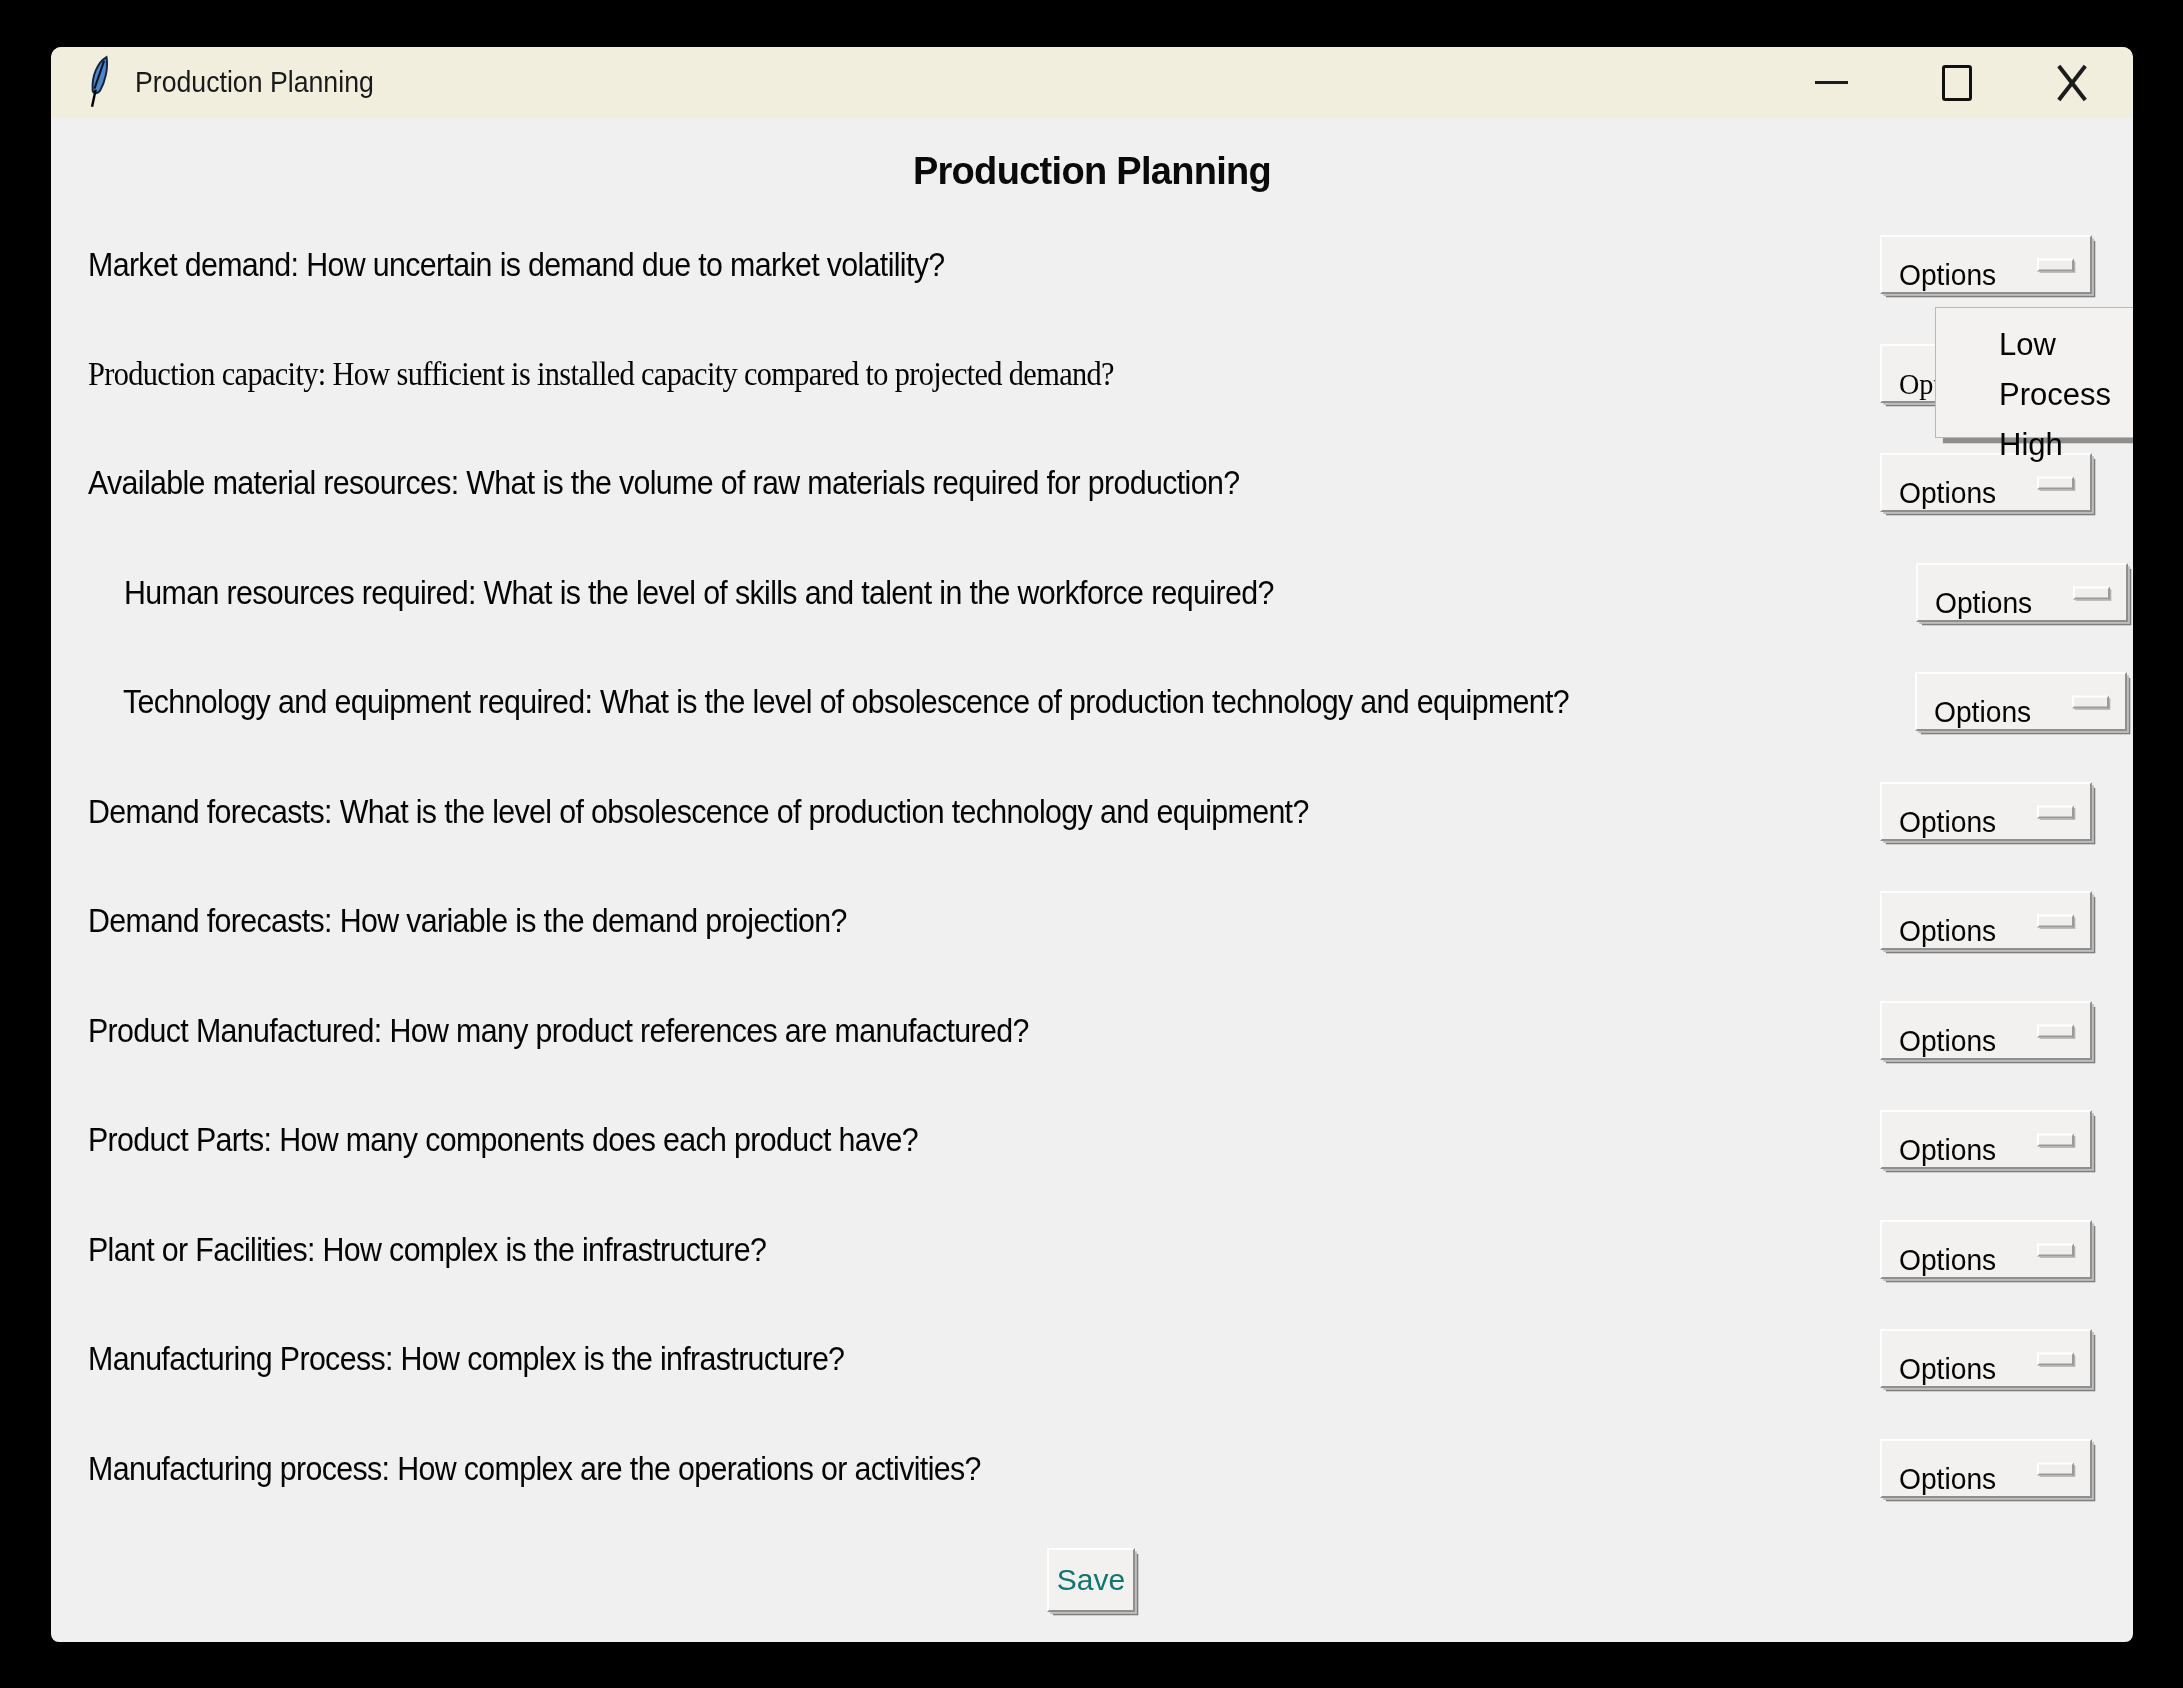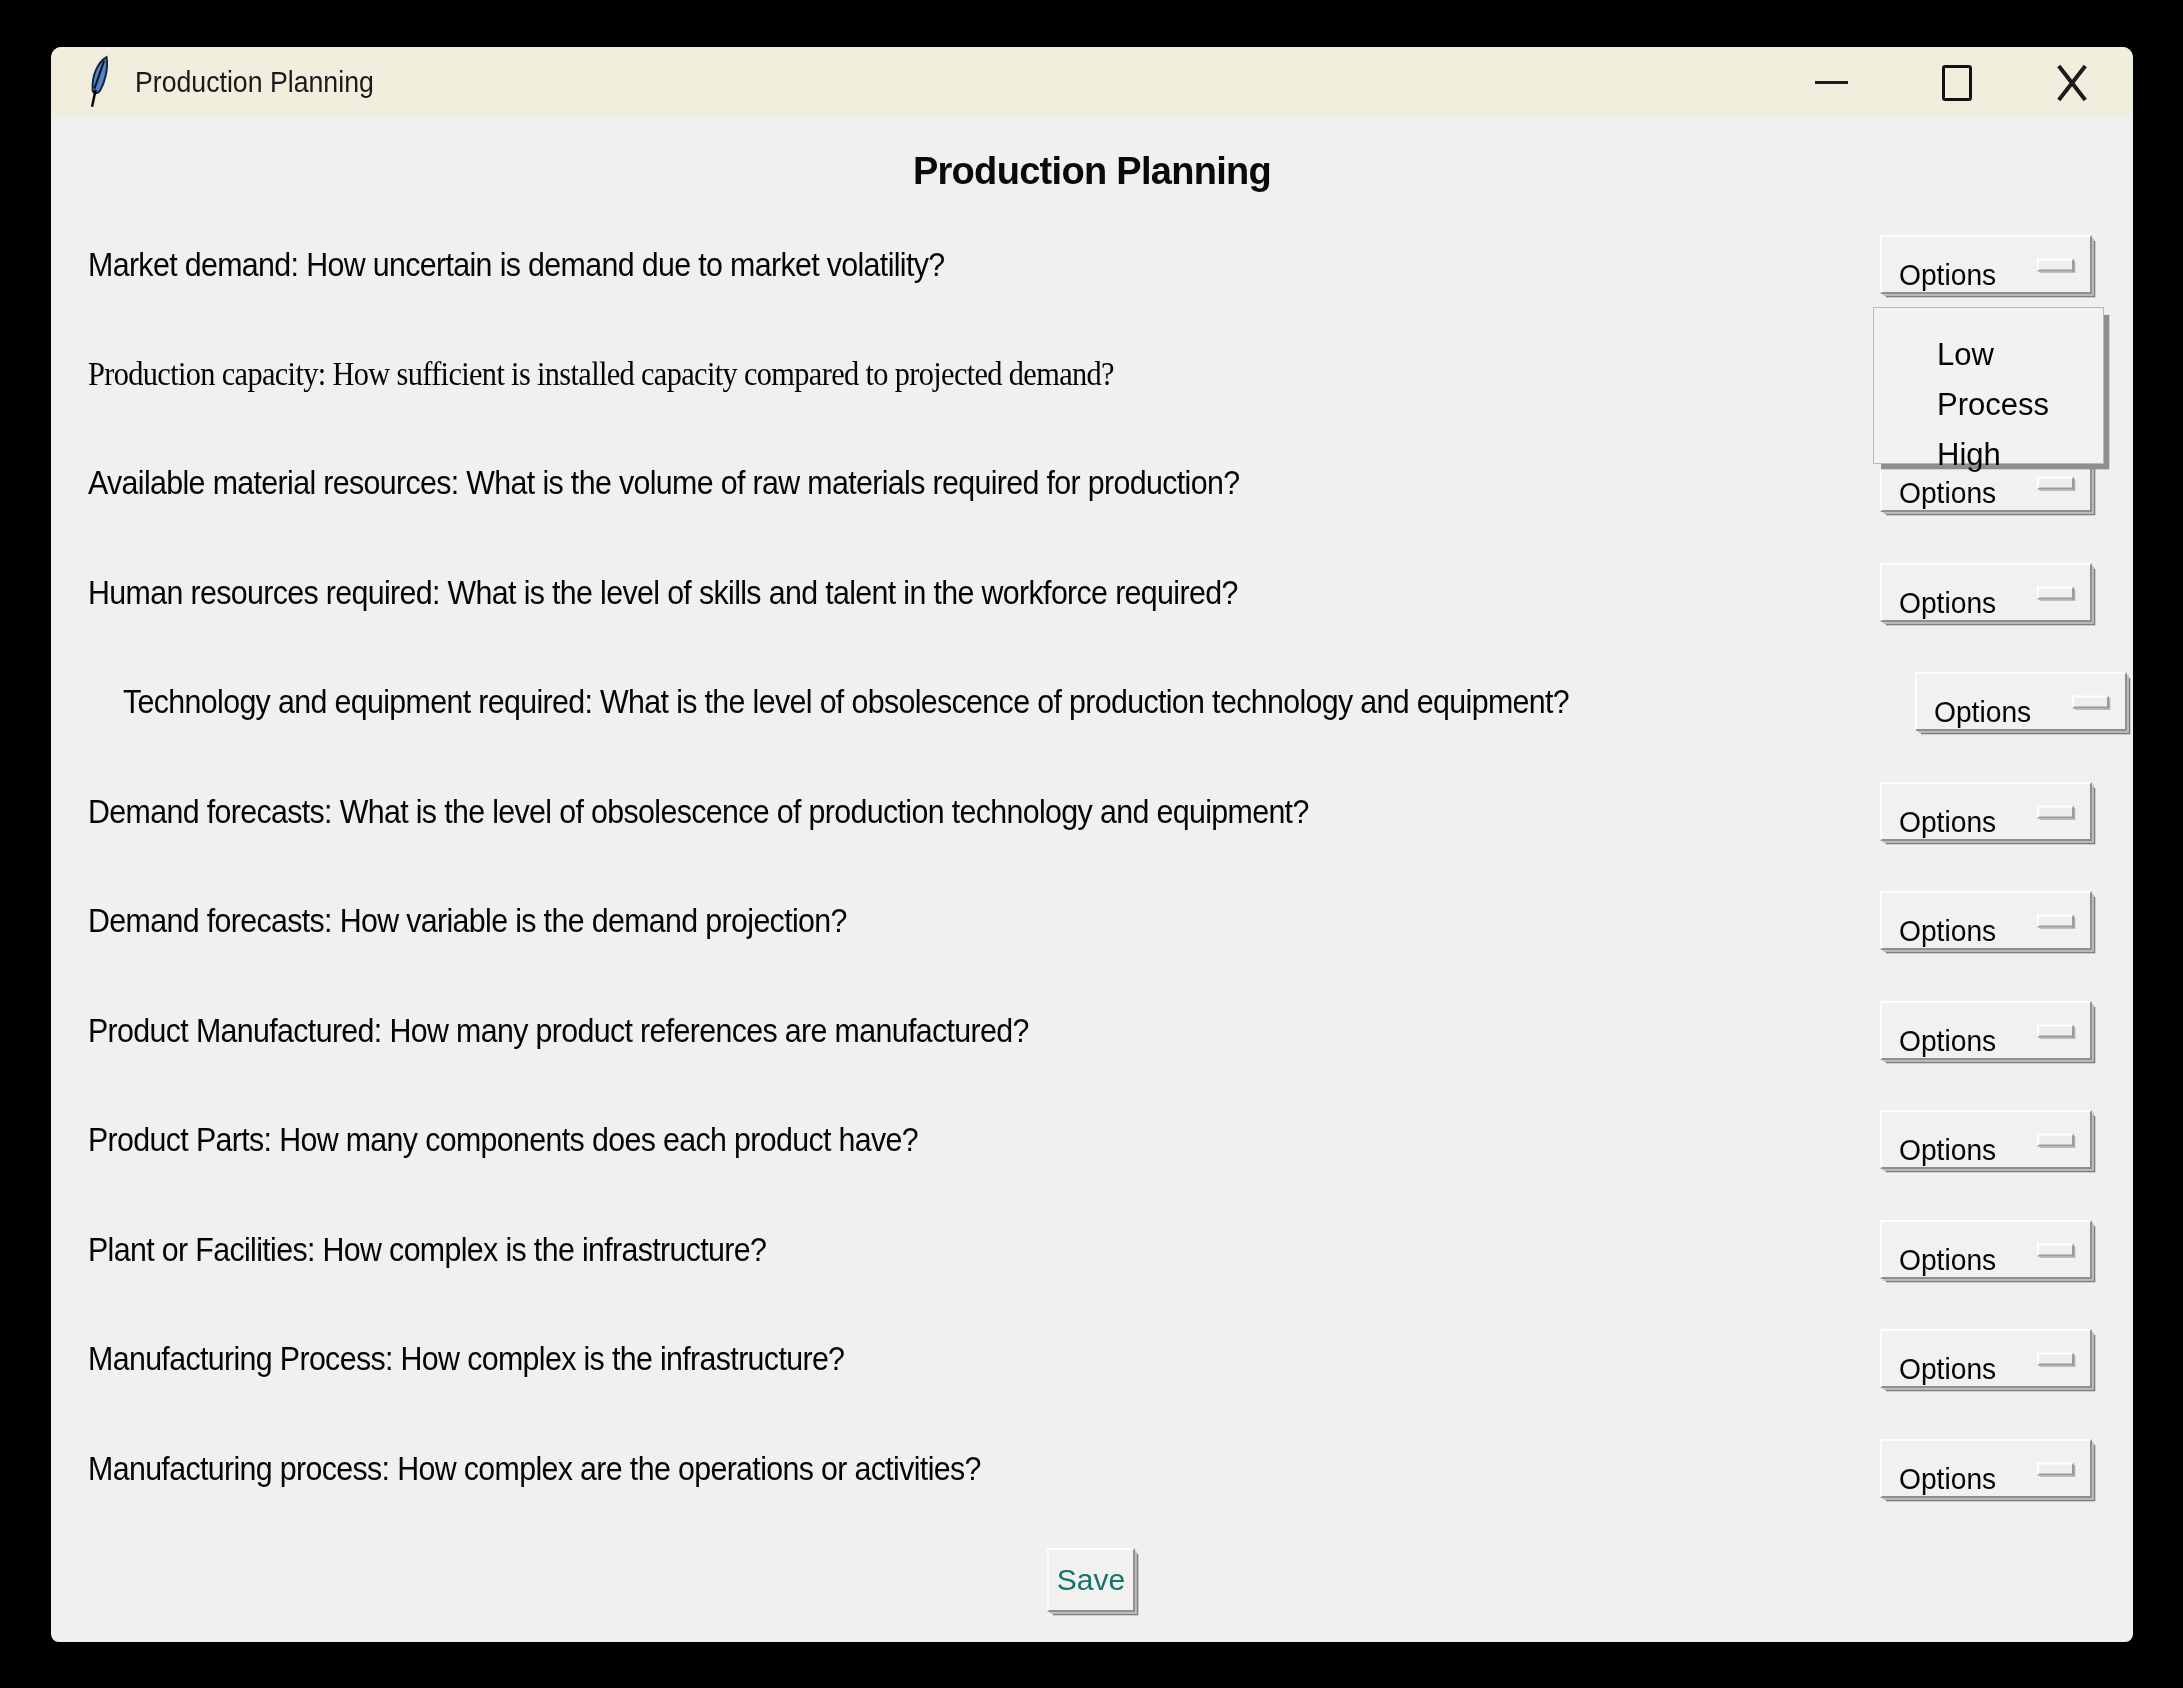--- a/index.html
+++ b/index.html
@@ -71,26 +71,26 @@
     transform:scaleX(.94);transform-origin:left center;
   }
   .indicator{
     position:absolute;right:15.7px;top:50%;transform:translateY(-50%);
     width:37px;height:13px;background:#efeeed;
     border:2px solid;border-color:#ffffff #9a9a9a #9a9a9a #ffffff;
     box-shadow:2px 2px 0 -0.7px #b0b0b0;box-sizing:border-box;
   }
   
   .menu{
-    position:absolute;left:1822px;top:260px;width:231px;height:157px;
+    position:absolute;left:1884px;top:260px;width:231px;height:131px;
     background:#f3f2f0;
     border:1.3px solid #b8b8b8;
     box-shadow:6.6px 6.6px 0 -1.3px #8e8e8e;
     box-sizing:border-box;
-    padding-top:22px;
+    padding-top:12px;
     z-index:5;
   }
   .menu-item{
     height:50px;line-height:50px;padding-left:63px;
     font-size:31px;color:#050505;cursor:pointer;white-space:nowrap;
   }
   
   .save-btn{
     position:absolute;left:996px;top:1501px;width:88px;height:64px;
     display:flex;align-items:center;justify-content:center;
@@ -143,21 +143,21 @@
   </div>
 
   <div class="row" style="top: 406px; padding-left: 48px;">
     <div class="q">Available material resources: What is the volume of raw materials required for production?</div>
     <div class="optbtn bevel">
       <span class="optbtn-label">Options</span>
       <span class="indicator"></span>
     </div>
   </div>
 
-  <div class="row" style="top: 516px;">
+  <div class="row" style="top: 516px; margin-left: 36px;">
     <div class="q">Human resources required: What is the level of skills and talent in the workforce required?</div>
     <div class="optbtn bevel">
       <span class="optbtn-label">Options</span>
       <span class="indicator"></span>
     </div>
   </div>
 
   <div class="row" style="top: 625px; margin-left: 35px;">
     <div class="q">Technology and equipment required: What is the level of obsolescence of production technology and equipment?</div>
     <div class="optbtn bevel">

